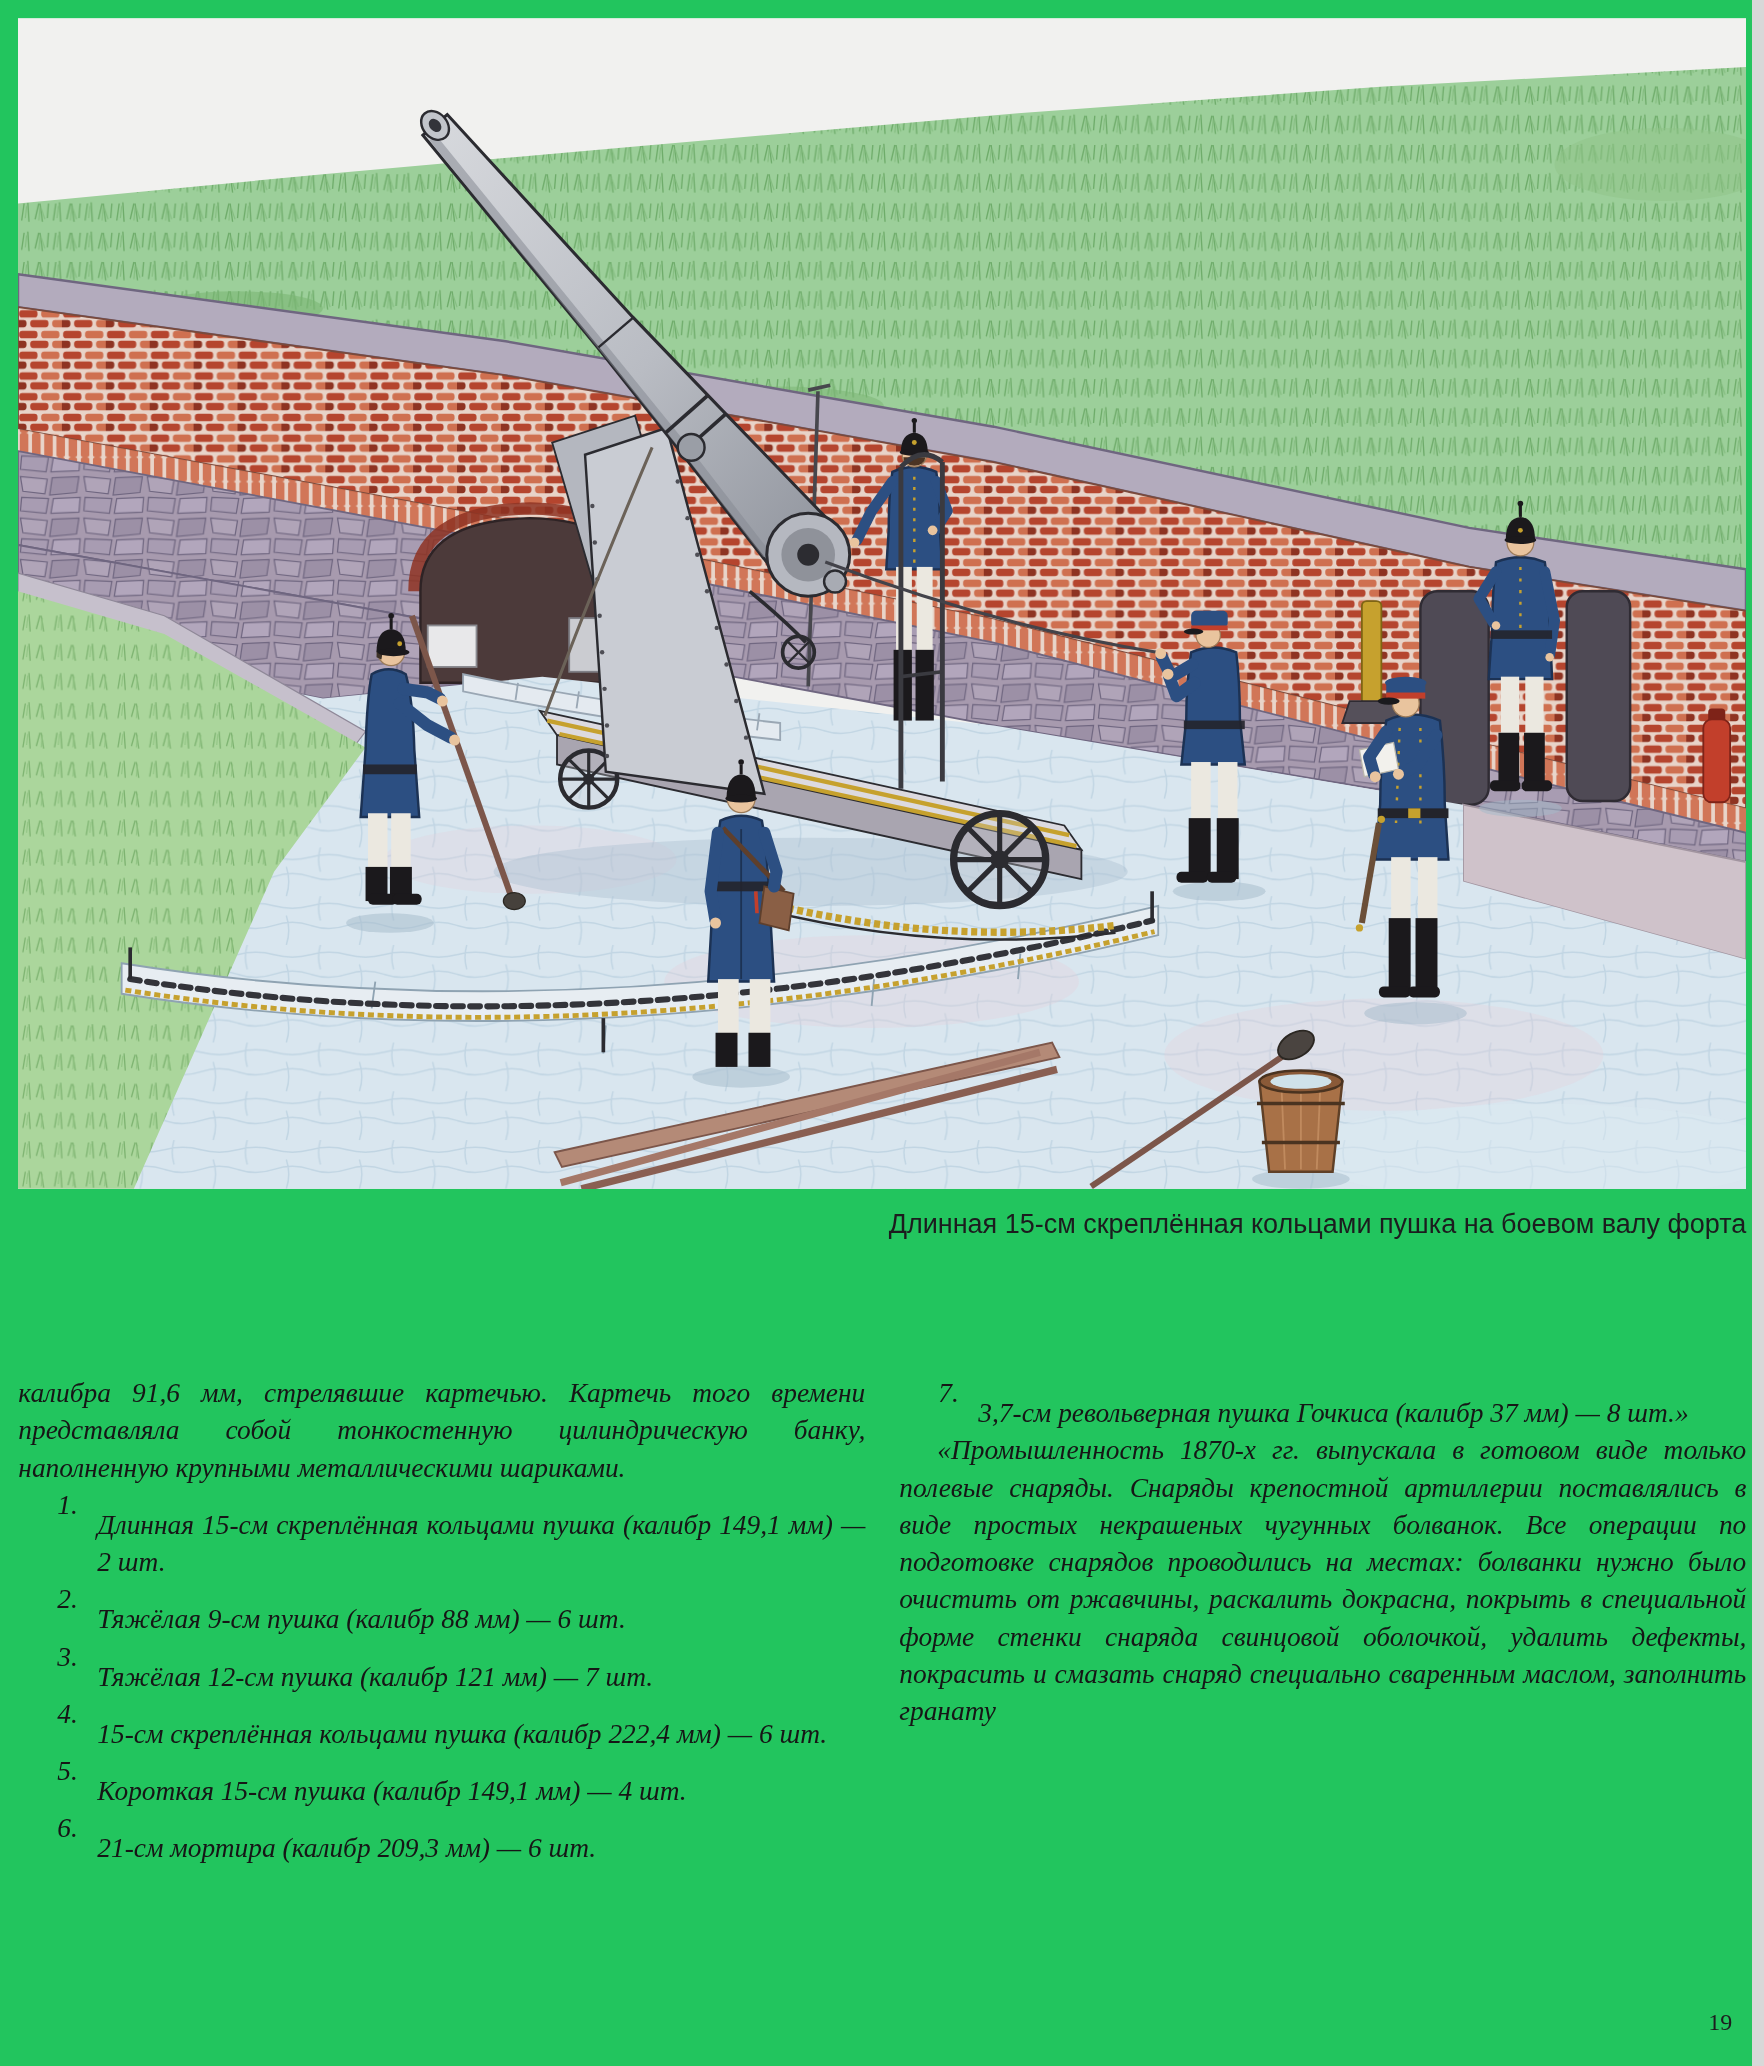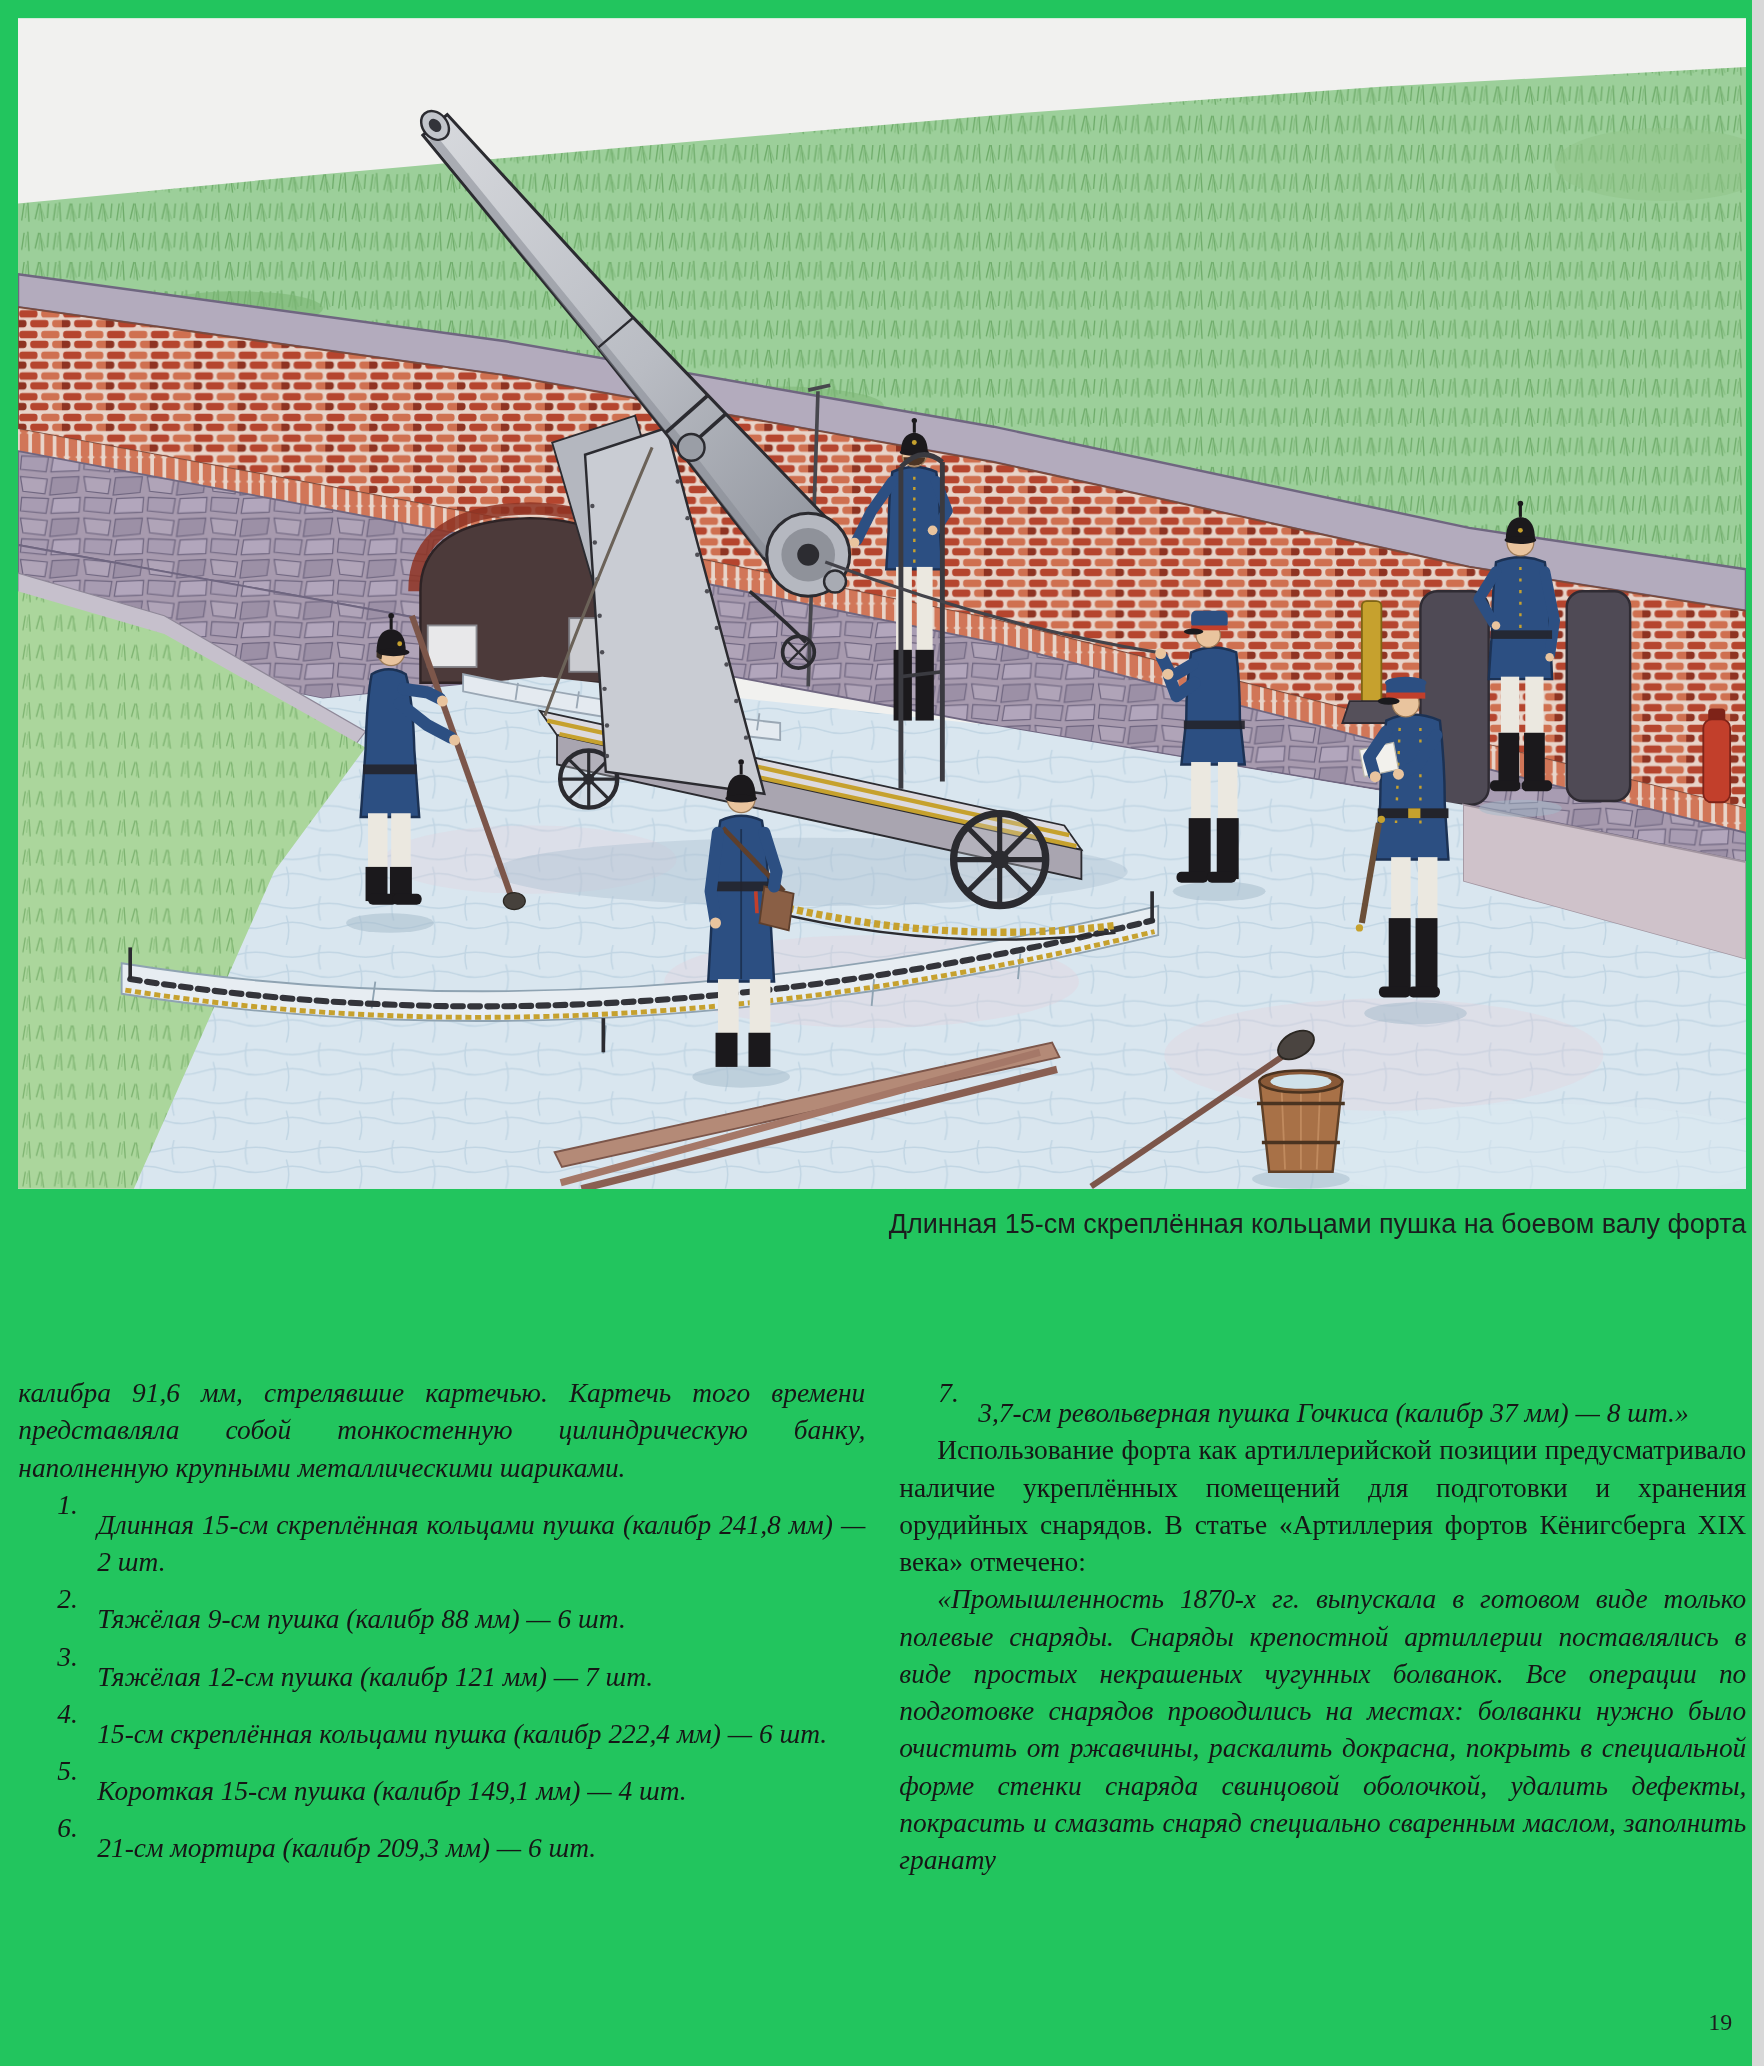--- a/index.html
+++ b/index.html
@@ -386,21 +386,21 @@
   </figure>
 
   <div class="caption">Длинная 15-см скреплённая кольцами пушка на боевом валу форта</div>
 
   <main class="columns">
     <div class="col">
       <p class="it">калибра 91,6 мм, стрелявшие картечью. Картечь того времени представляла собой тонкостенную цилиндрическую банку, наполненную крупными металлическими шариками.</p>
       <ol class="gunlist it">
         <li>
             <span class="num">1.</span>
-            <span class="txt">Длинная 15-см скреплённая кольцами пушка (калибр 241,8 мм) — 2 шт.</span>
+            <span class="txt">Длинная 15-см скреплённая кольцами пушка (калибр 149,1 мм) — 2 шт.</span>
           </li>
         <li>
             <span class="num">2.</span>
             <span class="txt">Тяжёлая 9-см пушка (калибр 88 мм) — 6 шт.</span>
           </li>
         <li>
             <span class="num">3.</span>
             <span class="txt">Тяжёлая 12-см пушка (калибр 121 мм) — 7 шт.</span>
           </li>
         <li>
@@ -417,21 +417,20 @@
           </li>
       </ol>
     </div>
     <div class="col">
       <ol class="gunlist it">
         <li>
             <span class="num">7.</span>
             <span class="txt">3,7-см револьверная пушка Гочкиса (калибр 37 мм) — 8 шт.»</span>
           </li>
       </ol>
-      <p class="indent">Использование форта как артиллерийской позиции предусматривало наличие укреплённых помещений для подготовки и хранения орудийных снарядов. В статье «Артиллерия фортов Кёнигсберга XIX века» отмечено:</p>
       <p class="it indent">«Промышленность 1870-х гг. выпускала в готовом виде только полевые снаряды. Снаряды крепостной артиллерии поставлялись в виде простых некрашеных чугунных болванок. Все операции по подготовке снарядов проводились на местах: болванки нужно было очистить от ржавчины, раскалить докрасна, покрыть в специальной форме стенки снаряда свинцовой оболочкой, удалить дефекты, покрасить и смазать снаряд специально сваренным маслом, заполнить гранату</p>
     </div>
   </main>
 
   <div class="pageno">19</div>
 
 </div>
 
 
 </body></html>

